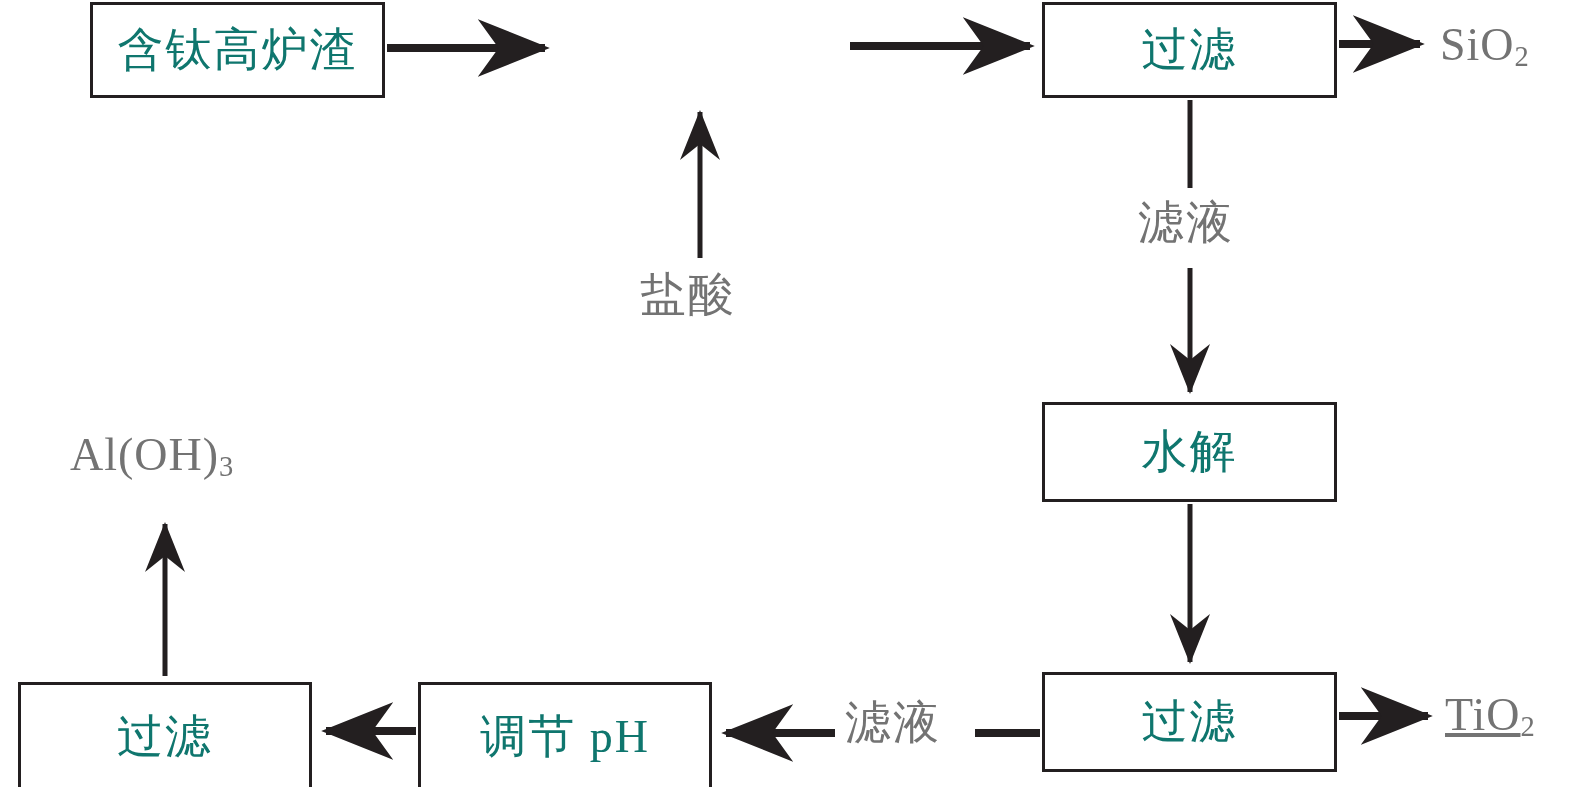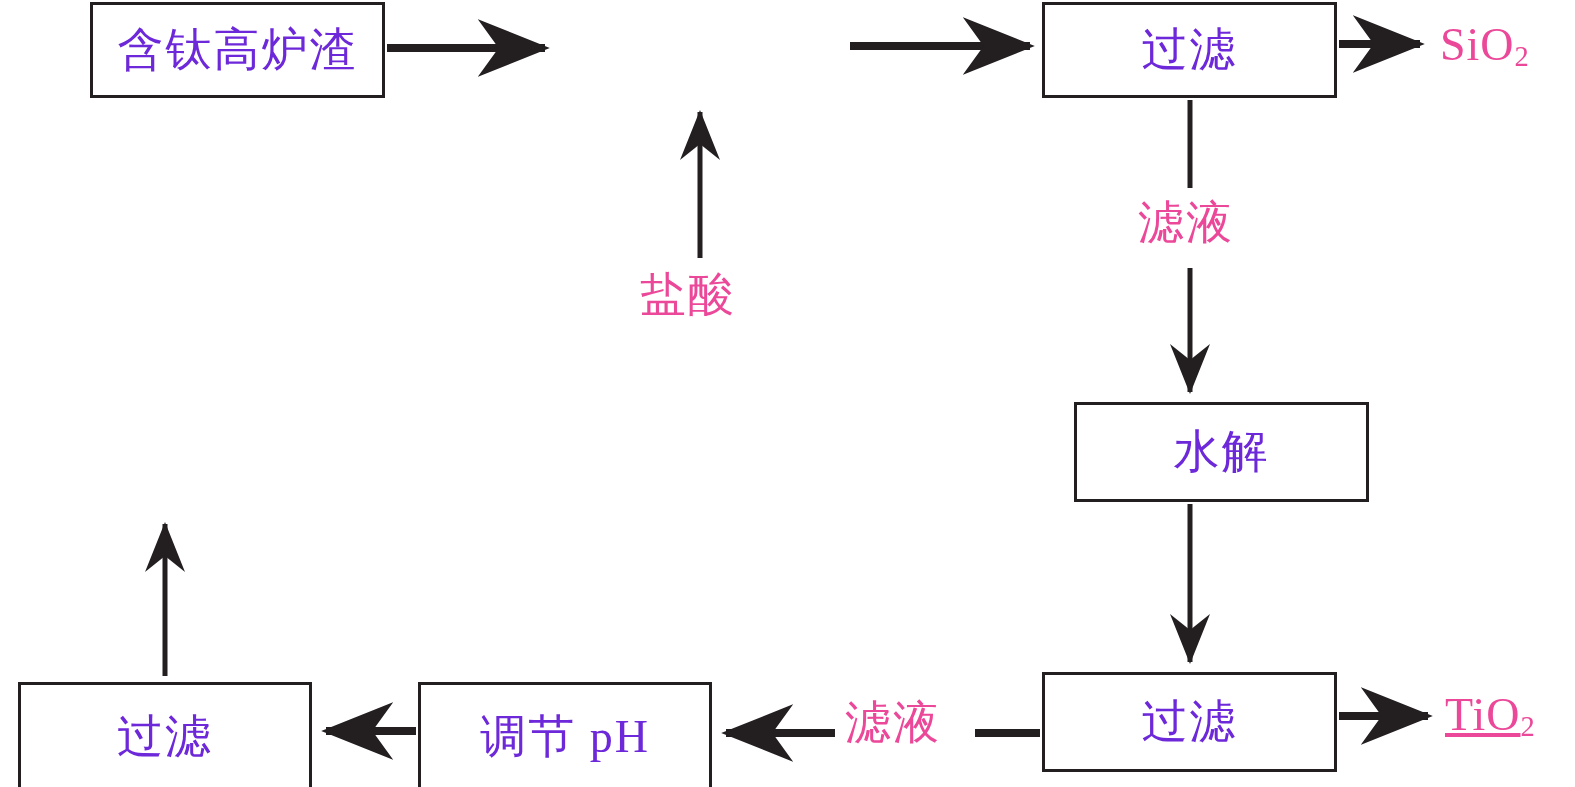--- a/index.html
+++ b/index.html
@@ -16,32 +16,32 @@
     font-family: "Liberation Serif", "DejaVu Serif", serif;
   }
   .node {
     position: absolute;
     box-sizing: border-box;
     border: 3px solid #231f20;
     background: #ffffff;
     display: flex;
     align-items: center;
     justify-content: center;
-    color: #6d28d9;
+    color: #0f766e;
     font-size: 46px;
     line-height: 1;
     letter-spacing: 2px;
     white-space: nowrap;
   }
   .node .label-inner {
     display: inline-block;
   }
   .free-label {
     position: absolute;
-    color: #ec4899;
+    color: #737373;
     font-size: 46px;
     line-height: 1;
     white-space: nowrap;
     letter-spacing: 1px;
     text-align: center;
   }
   .free-label.cjk {
     letter-spacing: 2px;
   }
   .free-label sub {
@@ -120,21 +120,21 @@
 
   <div class="node" style="left:90px; top:2px; width:295px; height:96px;">
     <span class="label-inner">含钛高炉渣</span>
   </div>
 
 
   <div class="node" style="left:1042px; top:2px; width:295px; height:96px;">
     <span class="label-inner">过滤</span>
   </div>
 
-  <div class="node" style="left:1042px; top:402px; width:295px; height:100px;margin-left:32px;">
+  <div class="node" style="left:1042px; top:402px; width:295px; height:100px;">
     <span class="label-inner">水解</span>
   </div>
 
   <div class="node" style="left:1042px; top:672px; width:295px; height:100px;">
     <span class="label-inner">过滤</span>
   </div>
 
   <div class="node" style="left:418px; top:682px; width:294px; height:110px;">
     <span class="label-inner">调节 pH</span>
   </div>
@@ -144,20 +144,23 @@
   </div>
 
   <div class="free-label" style="left:1440px; top:22px;">
     <span>SiO</span><sub>2</sub>
   </div>
 
   <div class="free-label" style="left:1445px; top:692px;text-decoration:underline;">
     <span>TiO</span><sub>2</sub>
   </div>
 
+  <div class="free-label" style="left:70px; top:432px;">
+    <span>Al(OH)</span><sub>3</sub>
+  </div>
 
   <div class="free-label cjk" style="left:640px; top:272px;">
     <span>盐酸</span>
   </div>
 
   <div class="free-label cjk" style="left:1138px; top:200px;">
     <span>滤液</span>
   </div>
 
   <div class="free-label cjk" style="left:845px; top:700px;">

